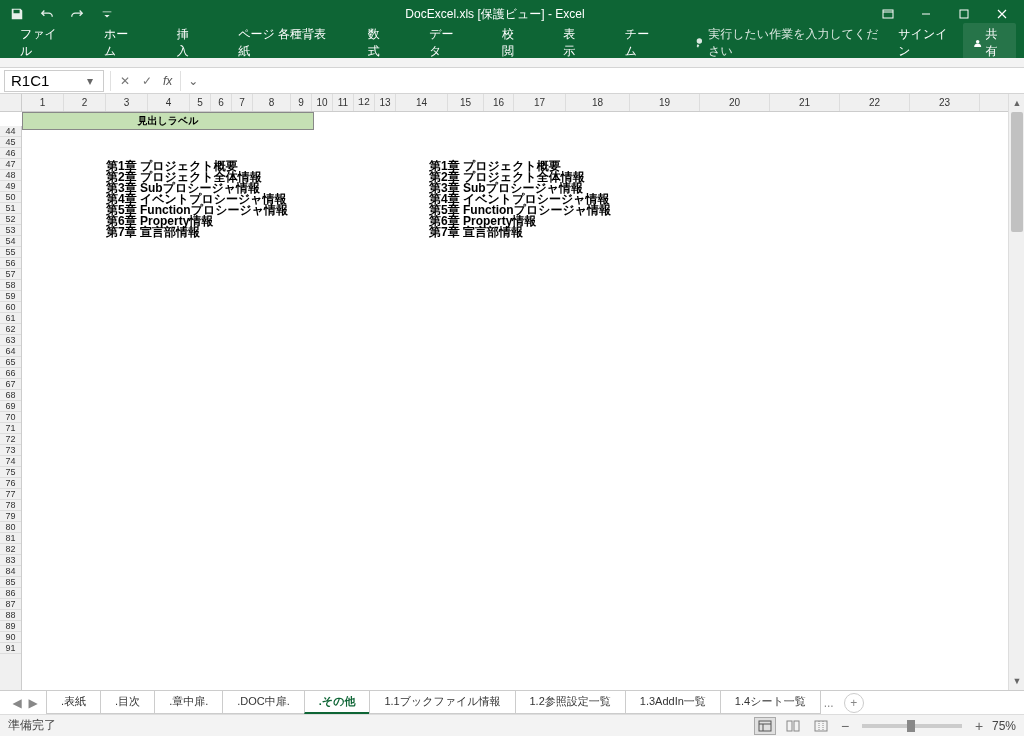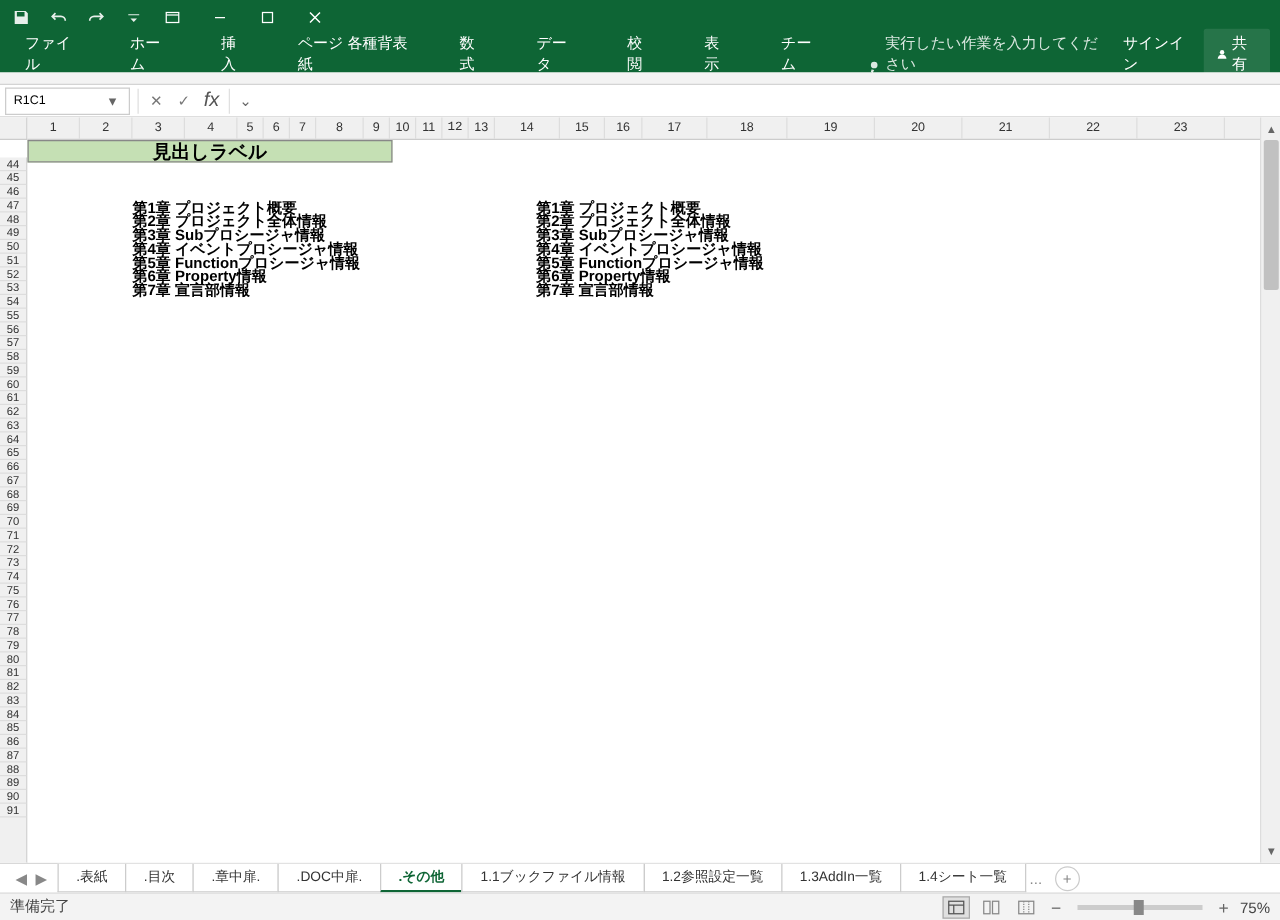--- a/index.html
+++ b/index.html
@@ -7,41 +7,41 @@
 .titlebar{height:28px;background:#0e6535;display:flex;align-items:center;color:#fff;padding:0 4px}
 .qat{display:flex;align-items:center;gap:4px}
 .qat-btn{width:26px;height:22px;display:flex;align-items:center;justify-content:center;opacity:.9}
 .qat-btn svg{width:14px;height:14px}
 .title-text{flex:1;text-align:center;font-size:12px}
 .win-ctrl{display:flex;gap:2px}
 .win-btn{width:36px;height:24px;display:flex;align-items:center;justify-content:center}
 .win-btn svg{width:12px;height:12px}
 .ribbon-tabs{height:30px;background:#0e6535;display:flex;align-items:center;padding:0 8px;color:#fff;gap:16px}
 .rtab{padding:4px 12px;font-size:12px;cursor:pointer}
-.tell-me{display:flex;align-items:flex-end;gap:4px;margin-left:8px;opacity:.85}
+.tell-me{display:flex;align-items:center;gap:4px;margin-left:8px;opacity:.85}
 .signin-area{margin-left:auto;display:flex;align-items:center;gap:12px}
 .share-btn{padding:3px 10px;background:rgba(255,255,255,.1);border-radius:2px;display:flex;align-items:center;gap:3px}
 .ribbon-body{height:10px;background:#f3f3f3;border-bottom:1px solid #d4d4d4}
 .formula-bar{height:26px;background:#fff;border-bottom:1px solid #d4d4d4;display:flex;align-items:center}
 .name-box{width:100px;height:22px;border:1px solid #ccc;margin:0 4px;display:flex;align-items:center;padding:0 6px;background:#fff}
-.name-box-text{flex:1;font-size:10px}
+.name-box-text{flex:1;font-size:15px}
 .name-box-dd{width:14px;text-align:center;color:#666}
 .fx-btns{display:flex;align-items:center;padding:0 4px;gap:2px;border-left:1px solid #e0e0e0;border-right:1px solid #e0e0e0;margin:0 2px}
 .fx-btn{width:20px;height:20px;display:flex;align-items:center;justify-content:center;color:#777}
-.fx-label{font-style:italic;font-size:16px;color:#555;padding:0 4px}
+.fx-label{font-style:italic;font-size:12px;color:#555;padding:0 4px}
 .formula-input{flex:1;padding:0 8px;font-size:12px}
 .fb-expand{width:20px;text-align:center;color:#666}
 .sheet-area{flex:1;display:flex;position:relative;background:#fff}
 .corner{width:22px;height:18px;border-right:1px solid #ccc;border-bottom:1px solid #ccc;background:#f0f0f0;position:absolute;top:0;left:0}
 .col-headers{position:absolute;top:0;left:22px;right:16px;height:18px;display:flex;background:#f0f0f0;border-bottom:1px solid #ccc}
 .col-h{border-right:1px solid #ddd;display:flex;align-items:center;justify-content:center;font-size:10px;color:#333}
 .row-headers{position:absolute;top:32px;left:0;width:22px;bottom:0;background:#f0f0f0;border-right:1px solid #ccc}
 .row-h{height:11px;border-bottom:1px solid #ddd;display:flex;align-items:center;justify-content:center;font-size:9px;color:#333}
 .cells{position:absolute;top:18px;left:22px;right:16px;bottom:0;background:#fff}
-.heading-label{position:absolute;top:0;left:0;width:292px;height:18px;background:#c5e0b4;border:1px solid #888;display:flex;align-items:center;justify-content:center;font-size:15px;font-weight:bold;font-family:"MS PGothic",sans-serif}
+.heading-label{position:absolute;top:0;left:0;width:292px;height:18px;background:#c5e0b4;border:1px solid #888;display:flex;align-items:center;justify-content:center;font-size:10px;font-weight:bold;font-family:"MS PGothic",sans-serif}
 .chapter-list{position:absolute;font-size:10px;line-height:11px;font-family:"MS Gothic",monospace;font-weight:bold}
 .chapter-list div{white-space:nowrap}
 .list1{top:49px;left:84px}
 .list2{top:49px;left:407px}
 .vscroll{position:absolute;top:0;right:0;width:16px;bottom:0;background:#f0f0f0;border-left:1px solid #ddd}
 .vscroll-thumb{position:absolute;top:18px;left:2px;width:12px;height:120px;background:#c1c1c1;border-radius:2px}
 .vscroll-up{position:absolute;top:2px;left:0;width:16px;height:14px;display:flex;align-items:center;justify-content:center;color:#666;font-size:9px}
 .vscroll-down{position:absolute;bottom:2px;left:0;width:16px;height:14px;display:flex;align-items:center;justify-content:center;color:#666;font-size:9px}
 .sheet-tabs-bar{height:24px;background:#fff;border-top:1px solid #ccc;display:flex;align-items:center;padding:0 4px}
 .tab-nav{display:flex;gap:2px;padding:0 6px}
@@ -77,20 +77,21 @@
         <svg viewBox="0 0 16 16" fill="none" stroke="#fff" stroke-width="1.5">
           <path d="M11 4l3 3-3 3M14 7H6a4 4 0 00-4 4"></path>
         </svg>
       </div>
     <div class="qat-btn">
         <svg viewBox="0 0 16 16" fill="#fff">
           <path d="M3 5h10v1H3zM5 9l3 3 3-3z"></path>
         </svg>
       </div>
   </div>
+  <div class="title-text">DocExcel.xls  [保護ビュー] - Excel</div>
   <div class="win-ctrl">
     <div class="win-btn">
         <svg viewBox="0 0 12 12" fill="none" stroke="#fff">
           <rect x="1" y="2" width="10" height="8"></rect>
           <path d="M1 4h10"></path>
         </svg>
       </div>
     <div class="win-btn">
         <svg viewBox="0 0 12 12" stroke="#fff" stroke-width="1">
           <path d="M2 6h8"></path>

